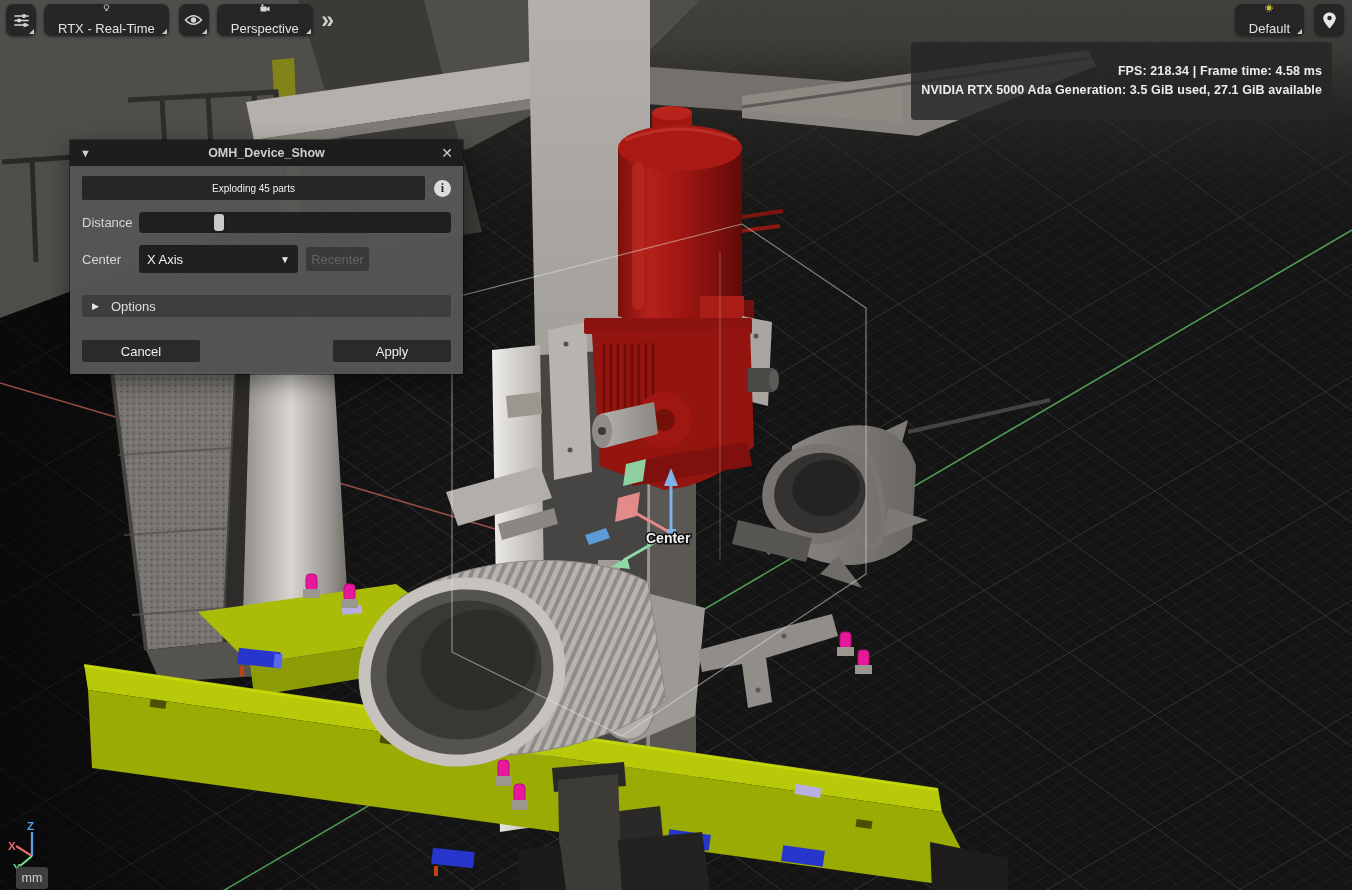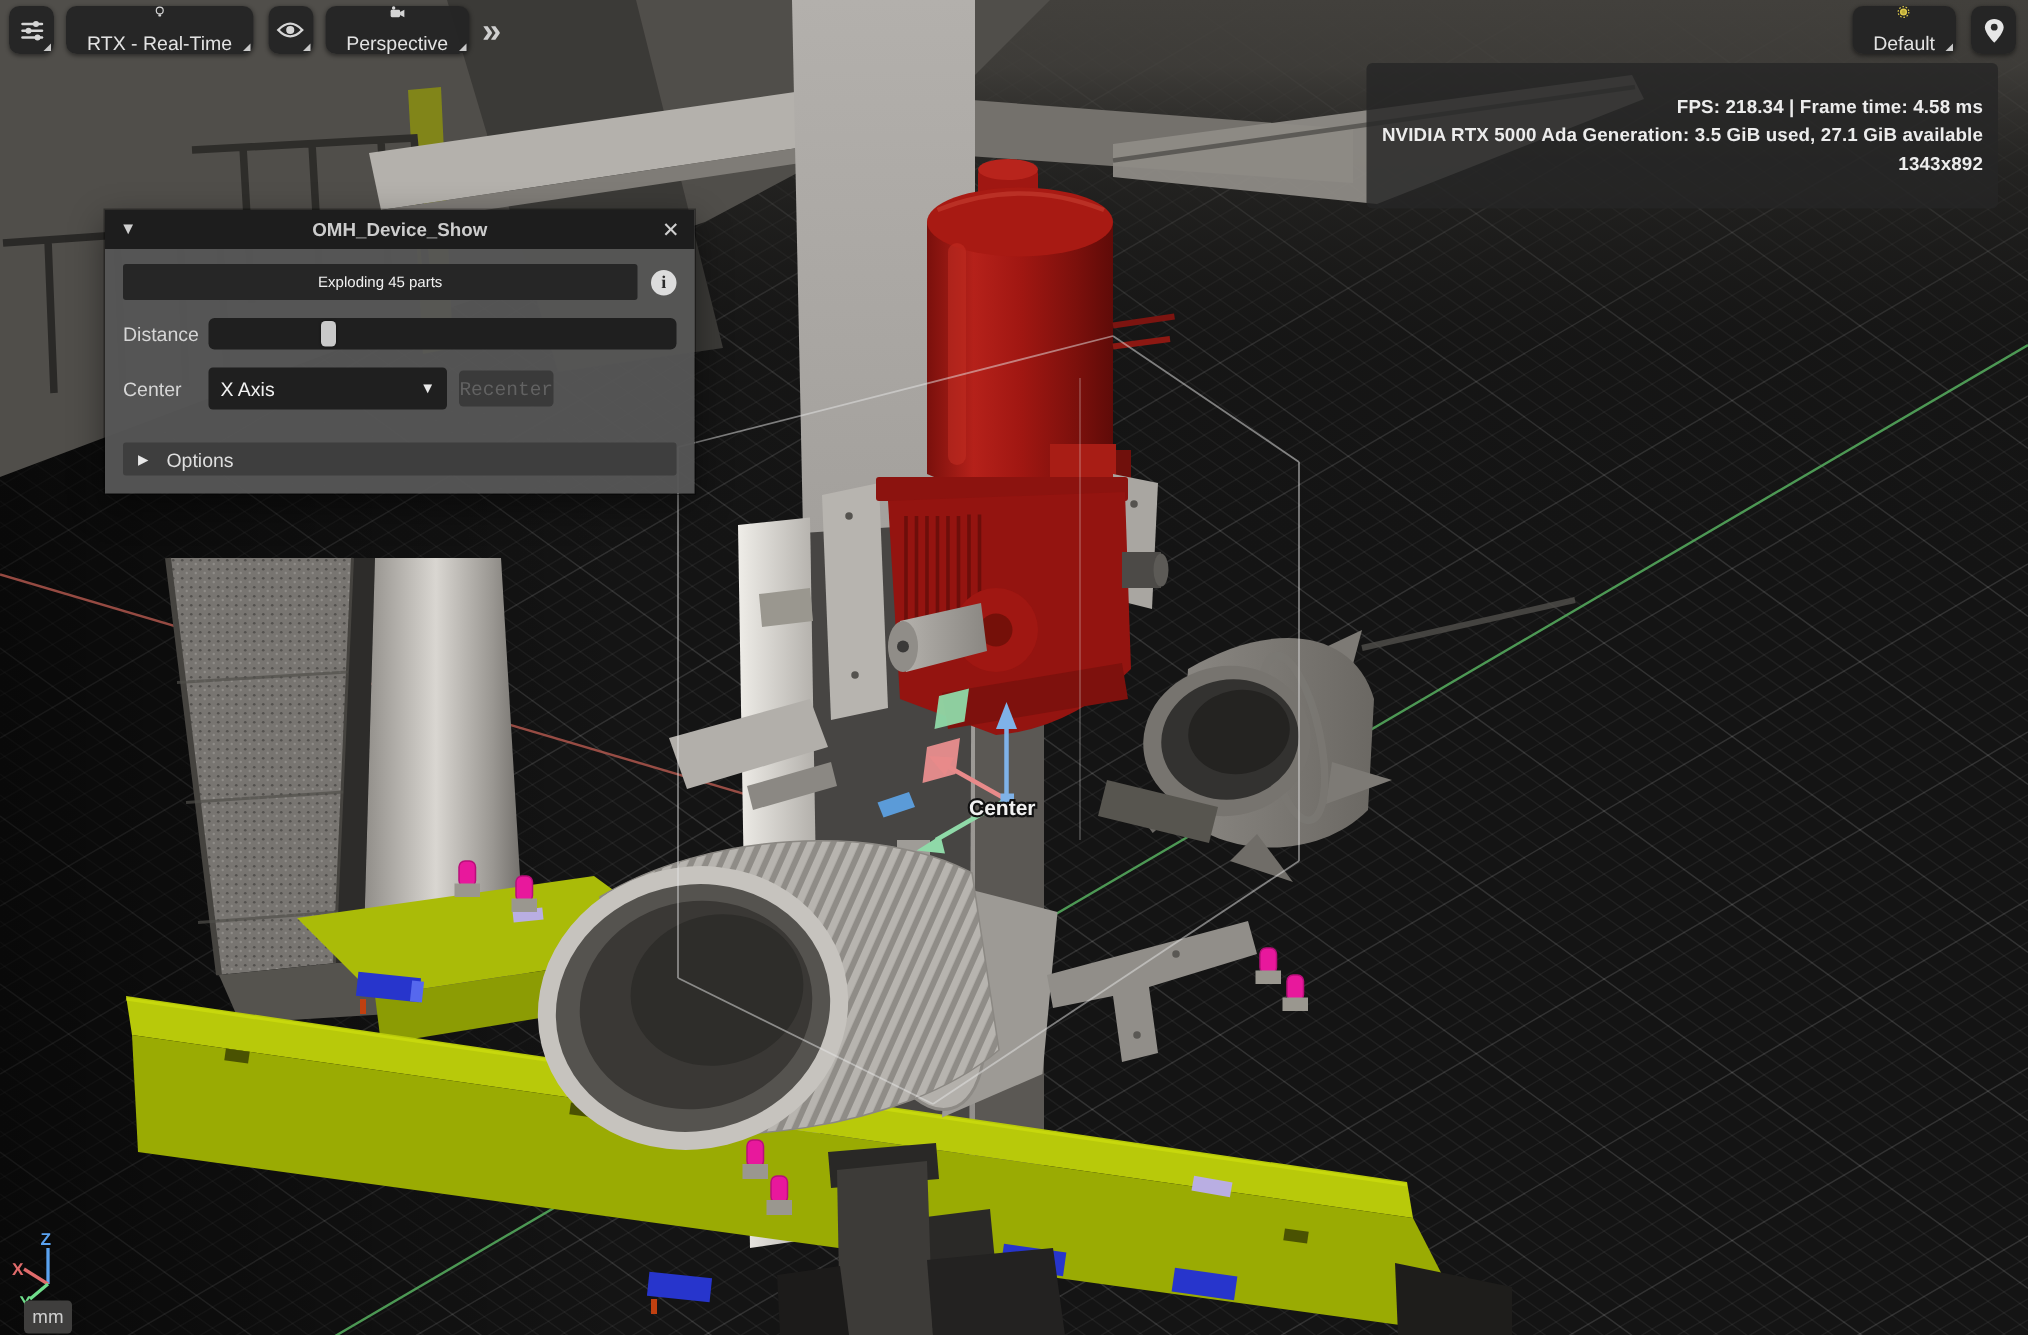--- a/index.html
+++ b/index.html
@@ -44,21 +44,21 @@
     font-family:"Liberation Serif",serif;cursor:pointer;}
   .row{display:flex;align-items:center;margin-top:12px;}
   .lbl{width:57px;color:#d6d6d6;font-size:13px;}
   .slider{position:relative;flex:1;height:21px;background:#1f1f1f;border-radius:4px;cursor:pointer;}
   .handle{position:absolute;top:2px;width:10px;height:17px;border-radius:3px;background:#c9c9c9;
     box-shadow:0 0 2px rgba(0,0,0,.6);cursor:grab;}
   .dd{width:143px;height:28px;background:#1f1f1f;border-radius:3px;display:flex;align-items:center;
     padding:0 8px;color:#f0f0f0;font-size:13px;cursor:pointer;}
   .dd .cap{margin-left:auto;color:#e8e8e8;font-size:10px;}
   .recenter{width:63px;height:24px;margin-left:8px;background:#3a3a3a;border-radius:3px;
-    color:#626262;font-size:13px;display:flex;align-items:center;justify-content:center;font-family:Liberation Mono, monospace;}
+    color:#626262;font-size:13px;display:flex;align-items:center;justify-content:center;}
   .options{margin-top:22px;height:22px;background:#3e3e3e;border-radius:2px;display:flex;
     align-items:center;padding:0 10px;color:#dedede;font-size:13px;gap:12px;cursor:pointer;}
   .options .arr{font-size:9px;color:#e8e8e8;}
   .actions{margin-top:23px;display:flex;}
   .abtn{width:118px;height:22px;background:#2a2a2a;border-radius:2px;color:#ededed;font-size:13px;
     display:flex;align-items:center;justify-content:center;cursor:pointer;}
   .spacer{flex:1;}
 </style>
 </head>
 <body>
@@ -737,21 +737,20 @@
       <svg class="icn" width="15" height="19" viewBox="0 0 18 21">
         <path d="M9,1 C4.6,1 1.5,4.2 1.5,7.8 C1.5,12.5 9,20 9,20 C9,20 16.5,12.5 16.5,7.8 C16.5,4.2 13.4,1 9,1 Z" fill="#e6e6e6"></path>
         <circle cx="9" cy="7.6" r="2.7" fill="#2a2a2a"></circle>
       </svg>
     </div>
   </div>
 
   <div id="stats">
     <div>FPS: 218.34 | Frame time: 4.58 ms</div>
     <div>NVIDIA RTX 5000 Ada Generation: 3.5 GiB used, 27.1 GiB available</div>
-    <div>1343x892</div>
   </div>
 
   <div id="dialog">
     <div class="hdr">
       <span class="tri">▼</span>
       <span class="ttl">OMH_Device_Show</span>
       <span class="cls">✕</span>
     </div>
     <div class="bdy">
       <div class="status-row">
@@ -769,15 +768,20 @@
         <div class="dd">
           <span>X Axis</span>
           <span class="cap">▼</span>
         </div>
         <div class="recenter">Recenter</div>
       </div>
       <div class="options">
         <span class="arr">▶</span>
         <span>Options</span>
       </div>
+      <div class="actions">
+        <div class="abtn">Cancel</div>
+        <div class="spacer"></div>
+        <div class="abtn">Apply</div>
+      </div>
     </div>
   </div>
 </div>
 
 </body></html>

